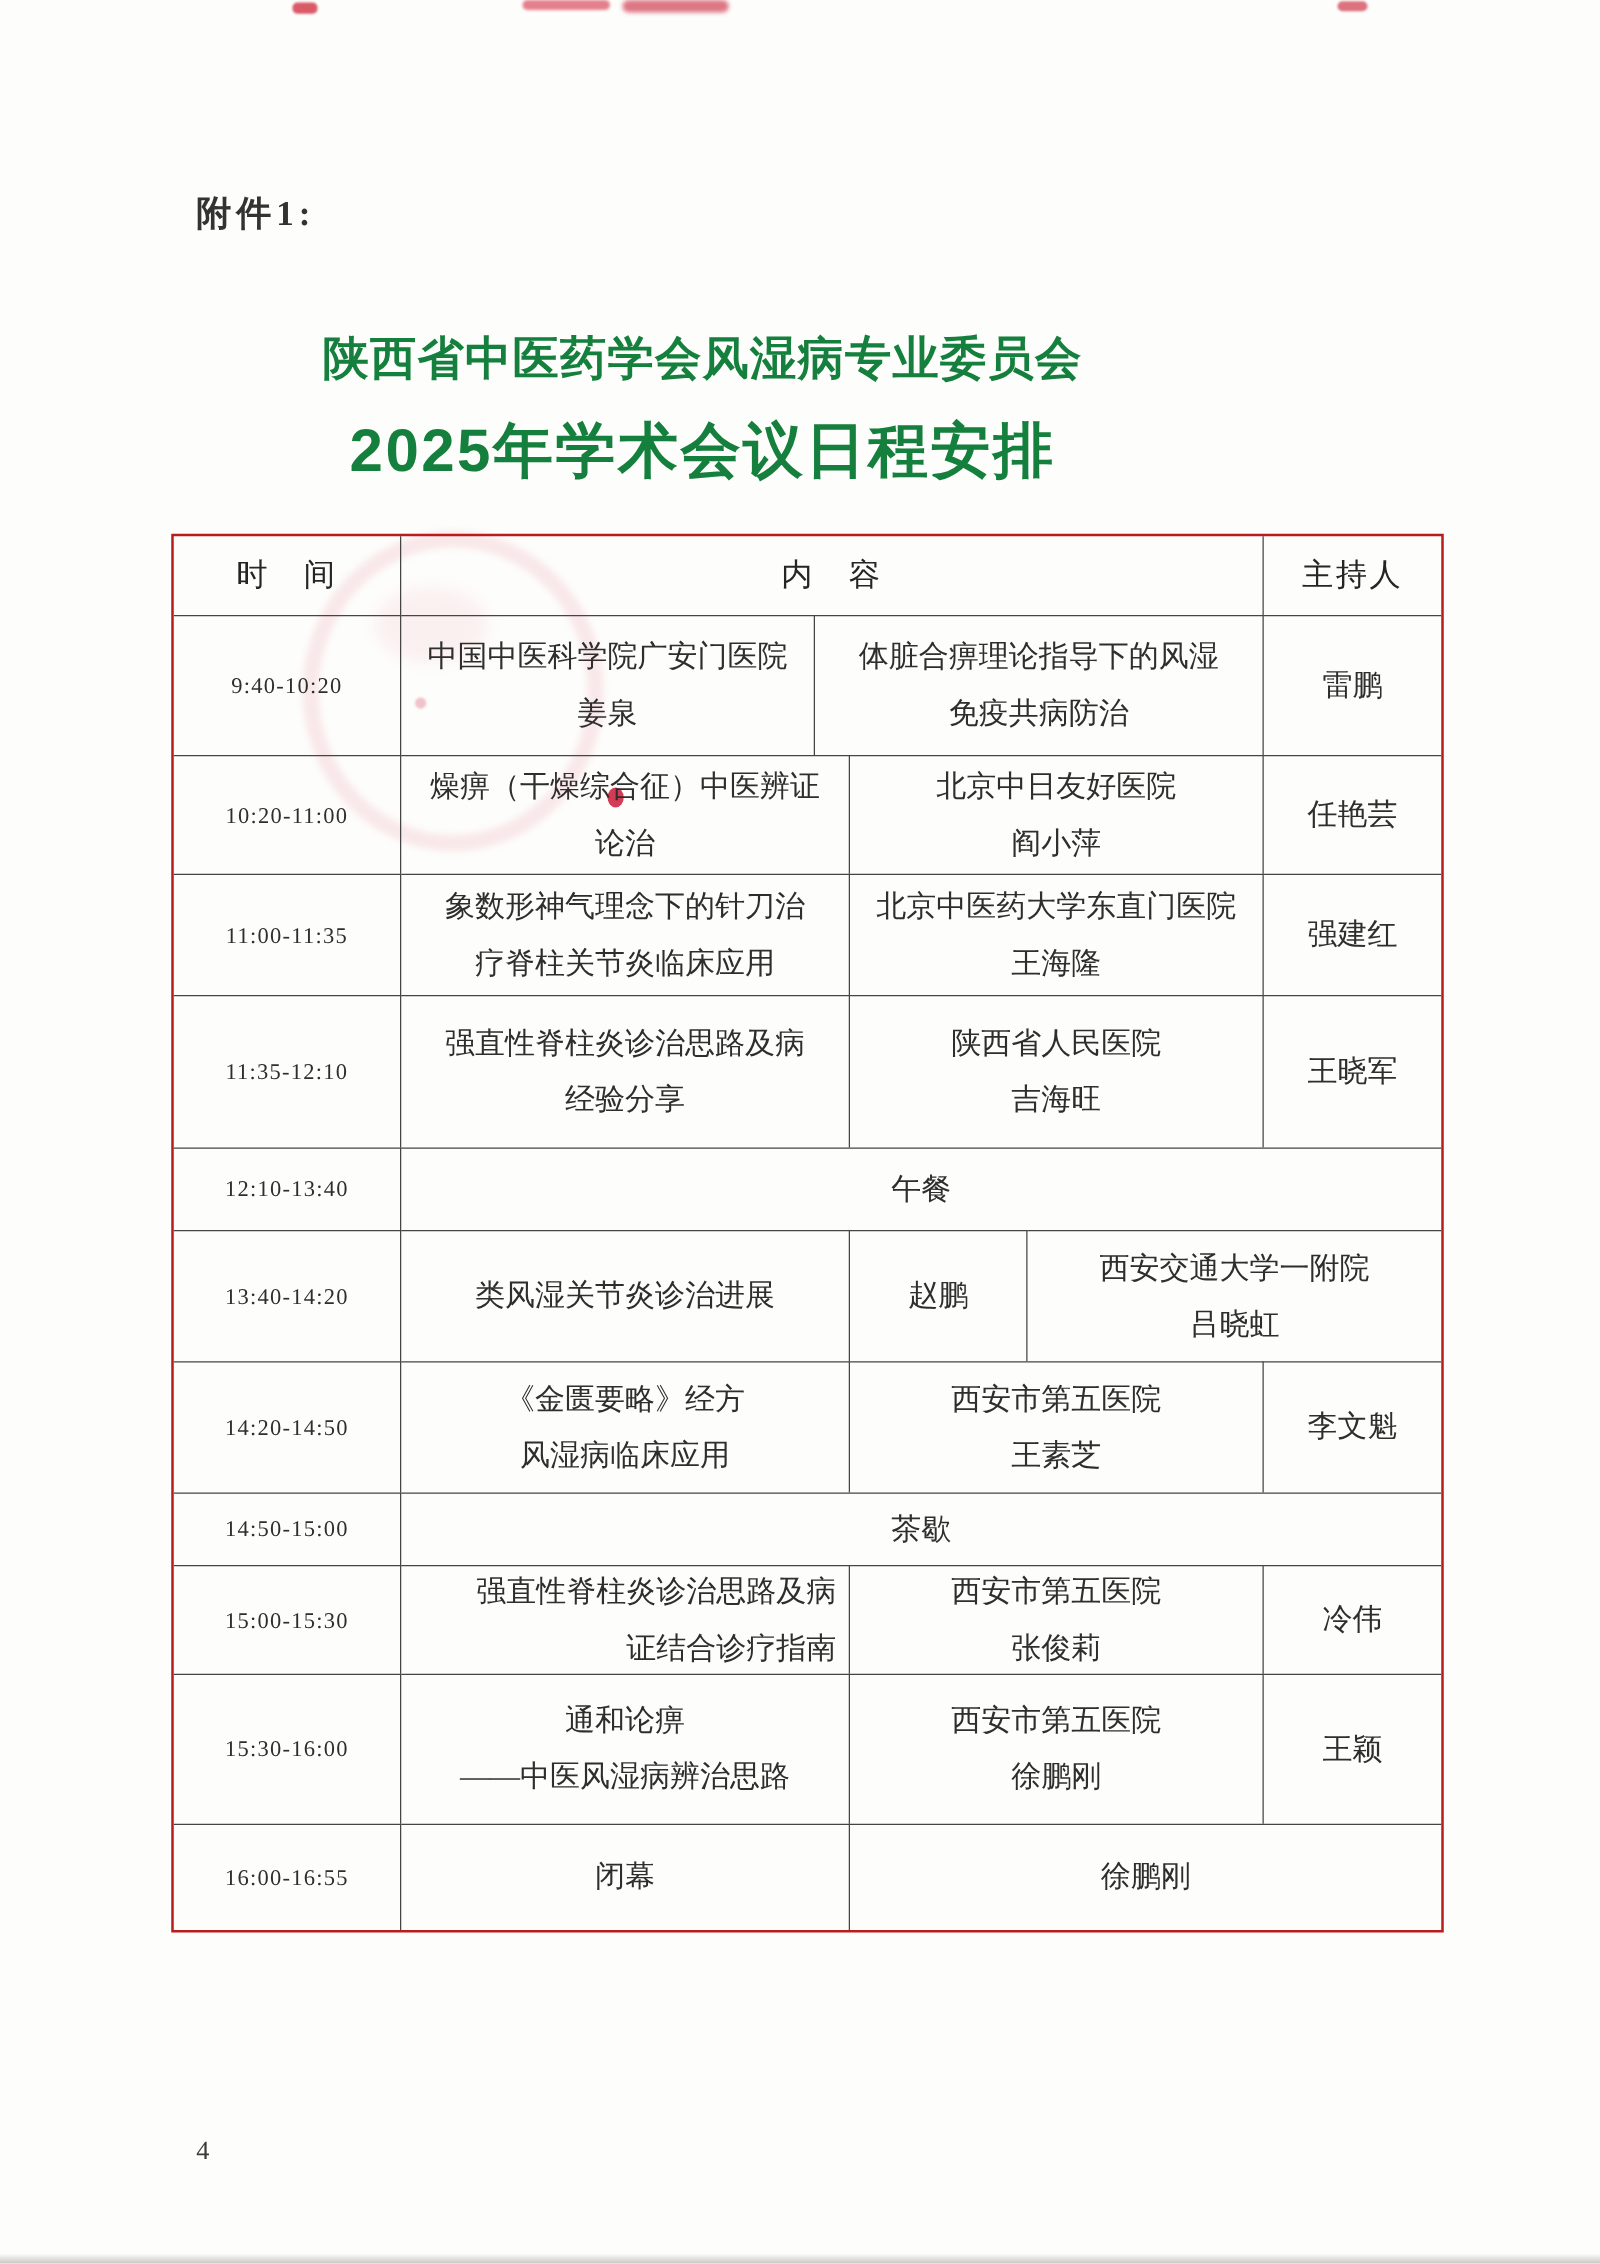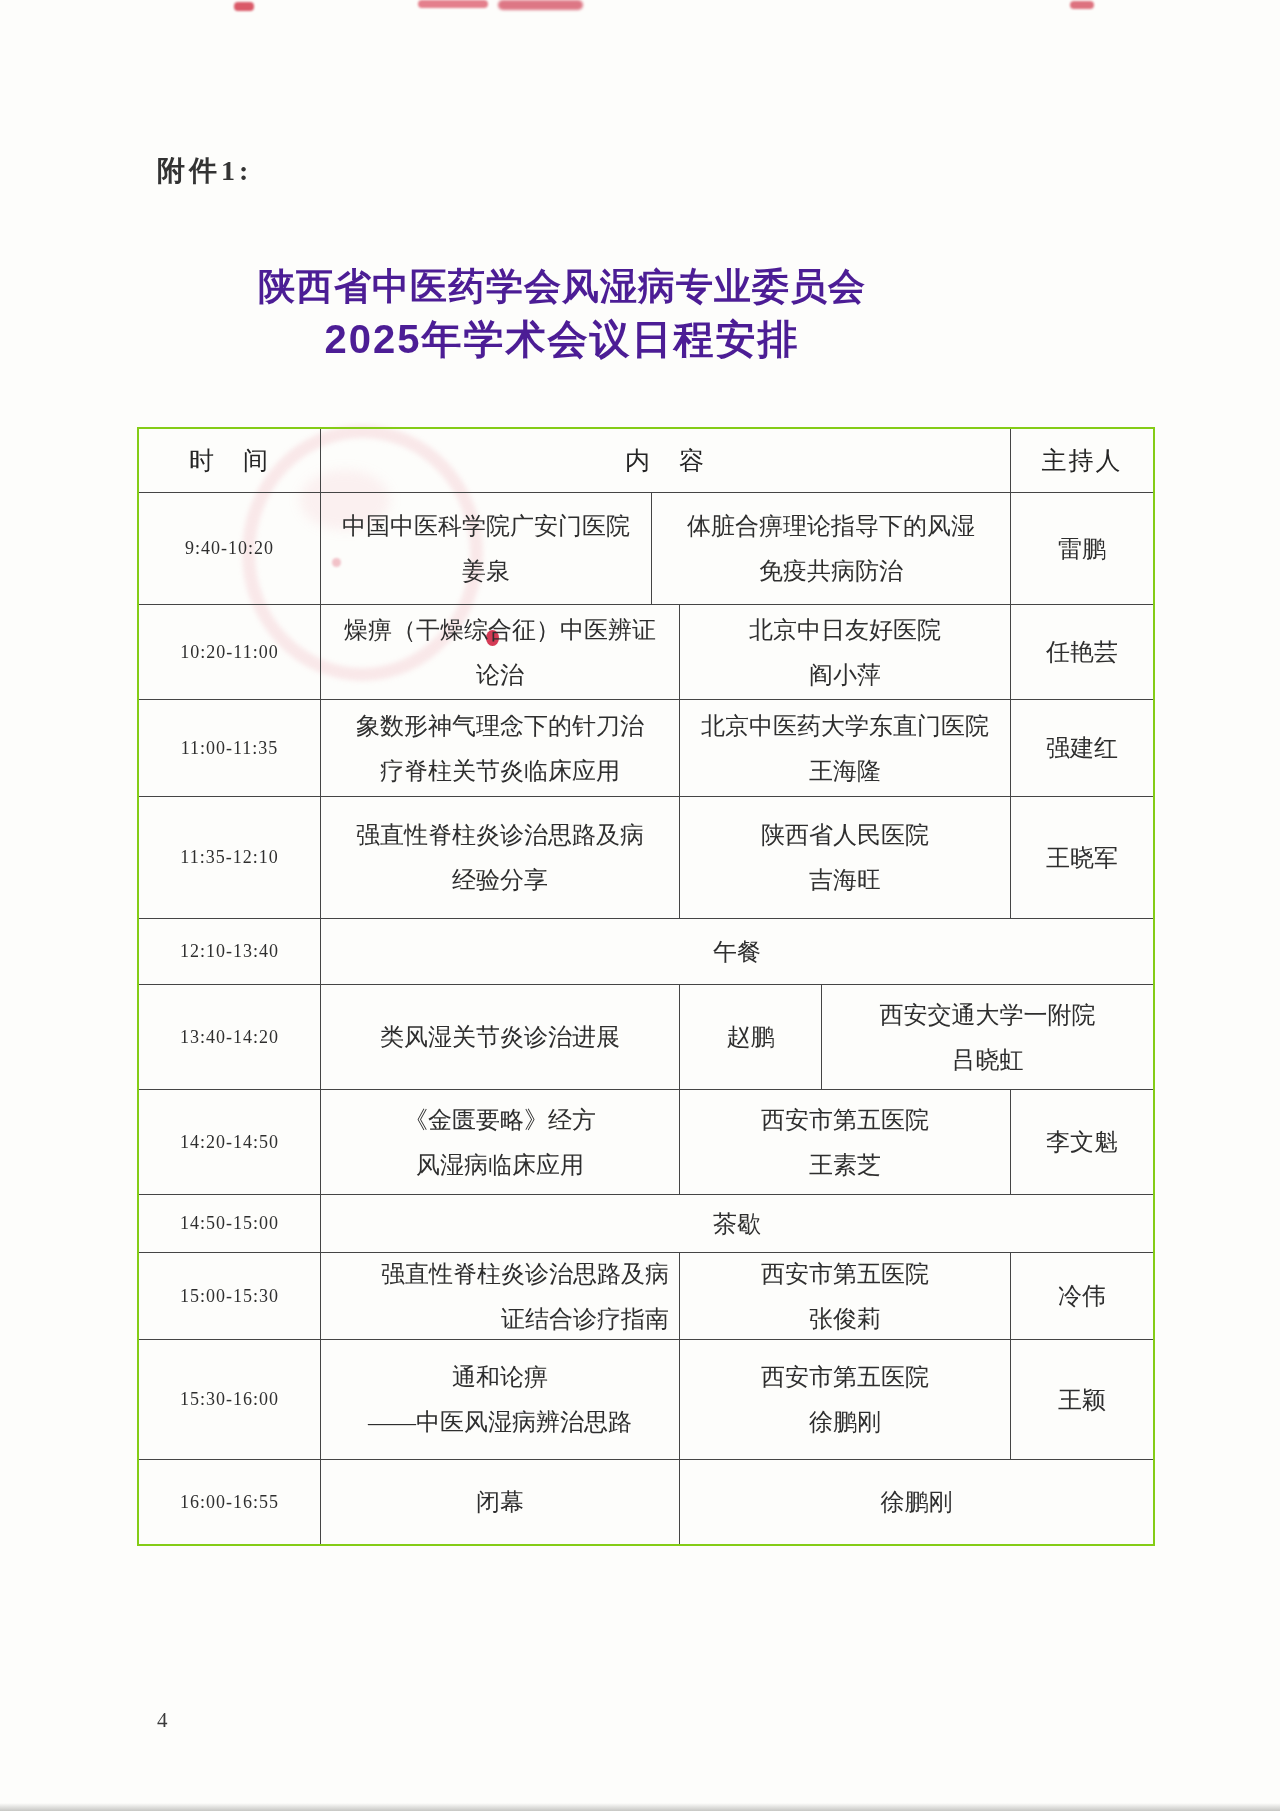--- a/index.html
+++ b/index.html
@@ -28,33 +28,33 @@
   .bottom-edge{left:0;bottom:0;width:1280px;height:8px;background:linear-gradient(#fdfdfb,#c6c6c3);}
   
   .attachment{
     position:absolute;left:157px;top:152px;
     font-size:28px;letter-spacing:4px;color:#333;font-weight:bold;
   }
   .title-block{
     position:absolute;left:0;right:156px;top:262px;
     text-align:center;
     font-family:"Liberation Sans","DejaVu Sans",sans-serif;
-    font-weight:700;color:#4c1d95;
+    font-weight:700;color:#15803d;
   }
   .title-line1{font-size:37px;letter-spacing:1px;}
-  .title-line2{font-size:40px;letter-spacing:2px;}
+  .title-line2{font-size:48px;margin-top:17px;letter-spacing:2px;}
   .page-number{
     position:absolute;left:157px;top:1708px;
     font-size:21px;color:#3a3a3a;
   }
   
   .schedule{
     position:absolute;left:137px;top:427px;
     width:1018px;
-    border:2px solid #84cc16;
+    border:2px solid #b91c1c;
     box-sizing:border-box;
     background:transparent;
   }
   .row{display:flex;box-sizing:border-box;}
   .row + .row .cell{border-top:1px solid #454545;}
   .cell{
     box-sizing:border-box;
     display:flex;flex-direction:column;
     align-items:center;justify-content:center;
     row-gap:15px;

